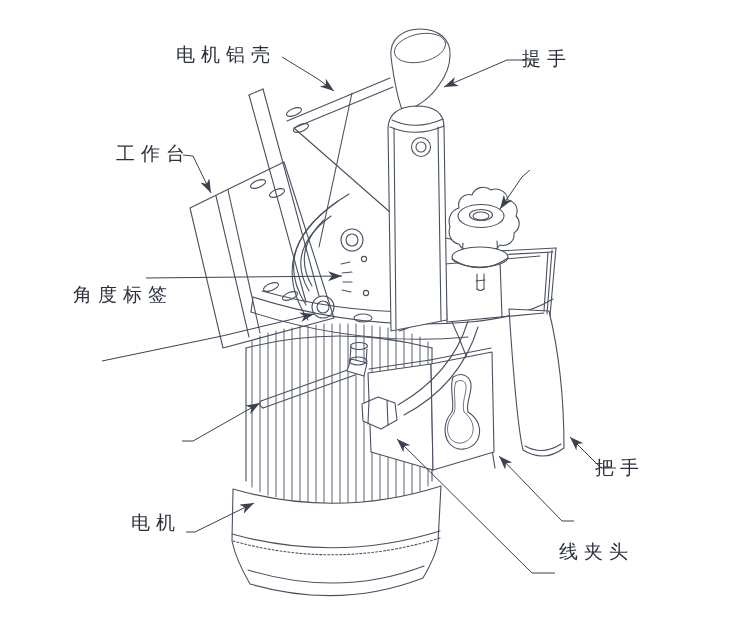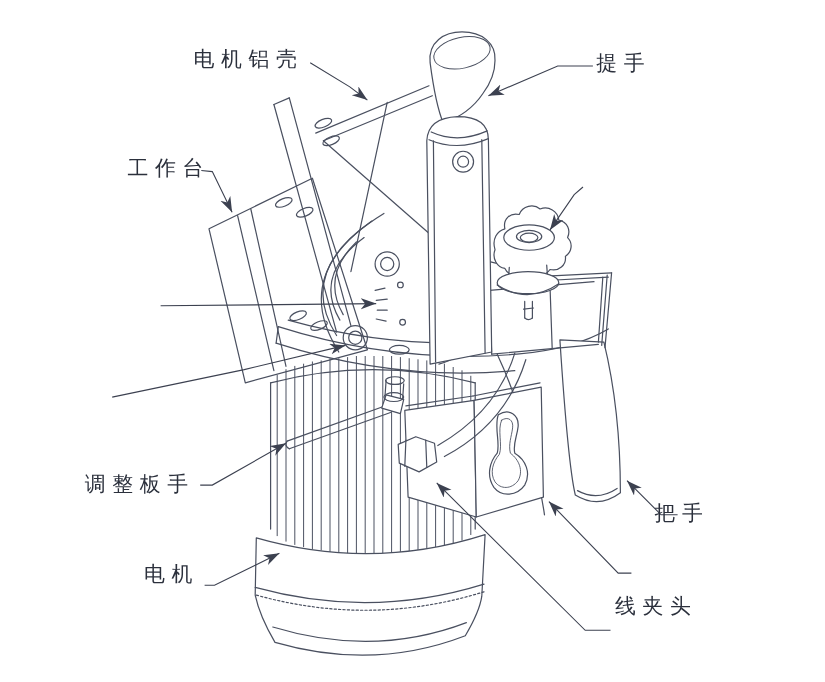--- a/index.html
+++ b/index.html
@@ -178,20 +178,20 @@
     <path d="M102,361 L222,336 L314,314" marker-end="url(#ah)"></path>
     <path d="M182,441 L193,441 L260,403" marker-end="url(#ah)"></path>
     <path d="M186,532 L195,532 L254,503" marker-end="url(#ah)"></path>
     <path d="M616,468 L601,468 L570,437" marker-end="url(#ah)"></path>
     <path d="M574,521 L562,521 L499,456" marker-end="url(#ah)"></path>
     <path d="M555,573 L532,573 L397,439" marker-end="url(#ah)"></path>
   </g>
 </svg>
 
   <div class="lbl" style="left:176px;top:44px">电机铝壳</div>
-  <div class="lbl" style="left:542px;top:48px">提手</div>
+  <div class="lbl" style="left:522px;top:48px">提手</div>
   <div class="lbl" style="left:116px;top:143px">工作台</div>
-  <div class="lbl" style="left:77px;top:430px">调整板手</div>
+  <div class="lbl" style="left:73px;top:284px">角度标签</div>
   <div class="lbl" style="left:131px;top:512px">电机</div>
   <div class="lbl" style="left:595px;top:457px">把手</div>
   <div class="lbl" style="left:559px;top:541px">线夹头</div>
 
 </div>
 
 </body></html>

